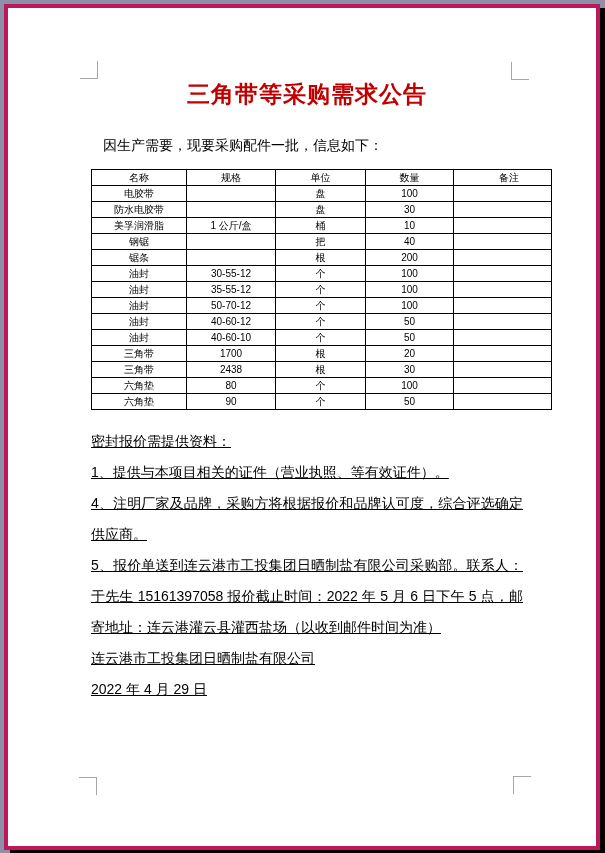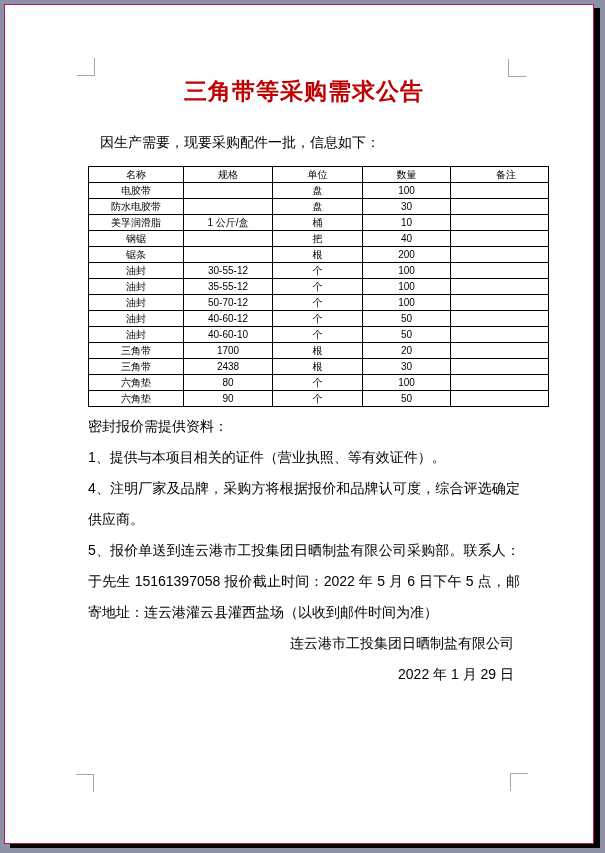--- a/index.html
+++ b/index.html
@@ -15,21 +15,21 @@
     font-family: "Liberation Sans", sans-serif;
     color: #000;
   }
   .page {
     position: absolute;
     left: 4px;
     top: 4px;
     width: 588px;
     height: 838px;
     background: #ffffff;
-    border: 1px solid #be185d;
+    border: 4px solid #be185d;
     box-shadow: 6px 4px 0 0 #000000;
   }
   .crop {
     position: absolute;
     width: 17px;
     height: 17px;
   }
   .crop.tl { left: 72px;  top: 53px;  border-right: 1px solid #a6a6a6; border-bottom: 1px solid #a6a6a6; }
   .crop.tr { left: 503px; top: 54px;  border-left: 1px solid #a6a6a6;  border-bottom: 1px solid #a6a6a6; }
   .crop.bl { left: 71px;  top: 769px; border-top: 1px solid #a6a6a6;   border-right: 1px solid #a6a6a6; }
@@ -69,30 +69,30 @@
     text-align: center;
     font-weight: normal;
     overflow: hidden;
     white-space: nowrap;
   }
   table.items th:last-child {
     text-align: center;
     padding-left: 13px;
   }
   .paras {
-    margin-top: 4px;
+    margin-top: 16px;
     font-size: 14px;
     line-height: 31px;
+    text-decoration: underline;
   }
   .paras p {
     margin: 0;
     text-align: justify;
   }
   .paras p.sig, .paras p.doc-date {
-    text-align: right;
     padding-right: 6px;
   }
 </style>
 </head>
 <body>
 
 <div class="page">
 
   <div class="crop tl"></div>
   <div class="crop tr"></div>
@@ -223,17 +223,17 @@
           </tr>
         </tbody>
     </table>
 
     <div class="paras">
       <p>密封报价需提供资料：</p>
       <p>1、提供与本项目相关的证件（营业执照、等有效证件）。</p>
       <p>4、注明厂家及品牌，采购方将根据报价和品牌认可度，综合评选确定供应商。</p>
       <p>5、报价单送到连云港市工投集团日晒制盐有限公司采购部。联系人：于先生 15161397058 报价截止时间：2022 年 5 月 6 日下午 5 点，邮寄地址：连云港灌云县灌西盐场（以收到邮件时间为准）</p>
       <p class="sig">连云港市工投集团日晒制盐有限公司</p>
-      <p class="doc-date">2022 年 1 月 29 日</p>
+      <p class="doc-date">2022 年 4 月 29 日</p>
     </div>
 
   </div>
 </div>
 
 </body></html>

